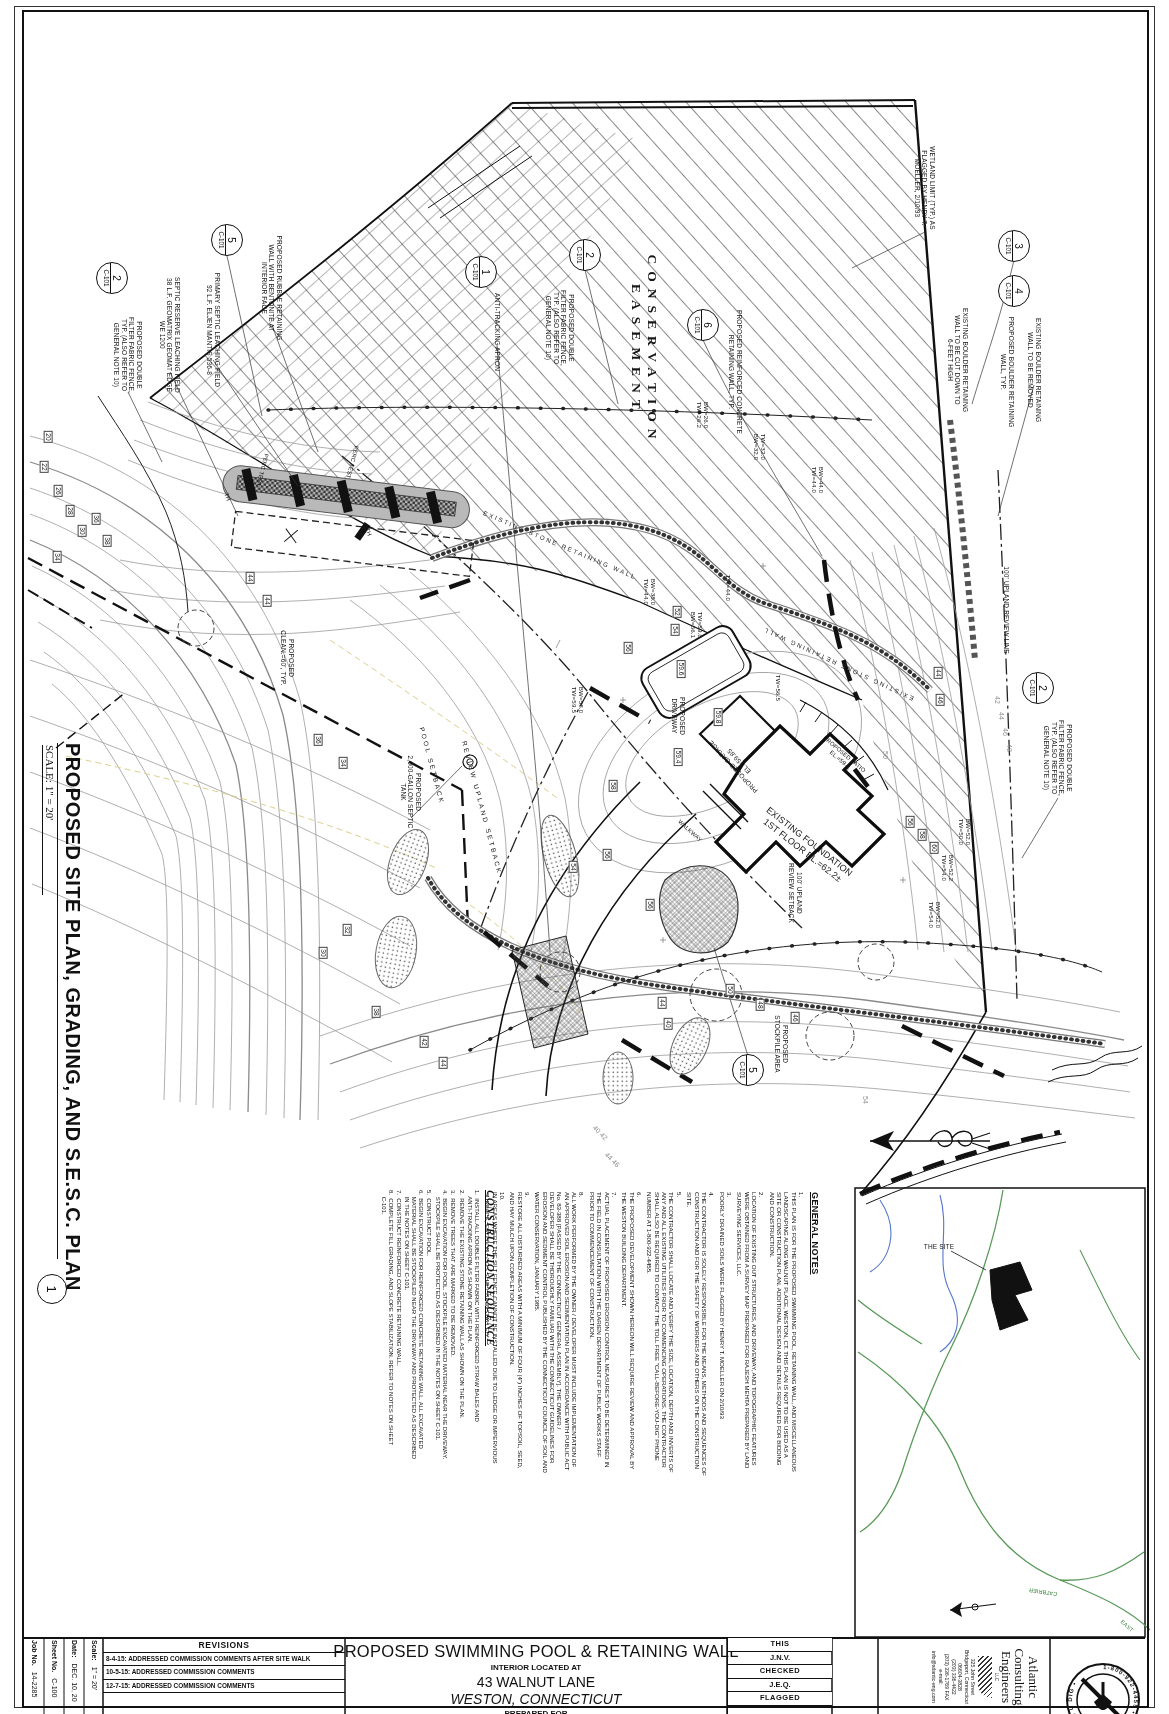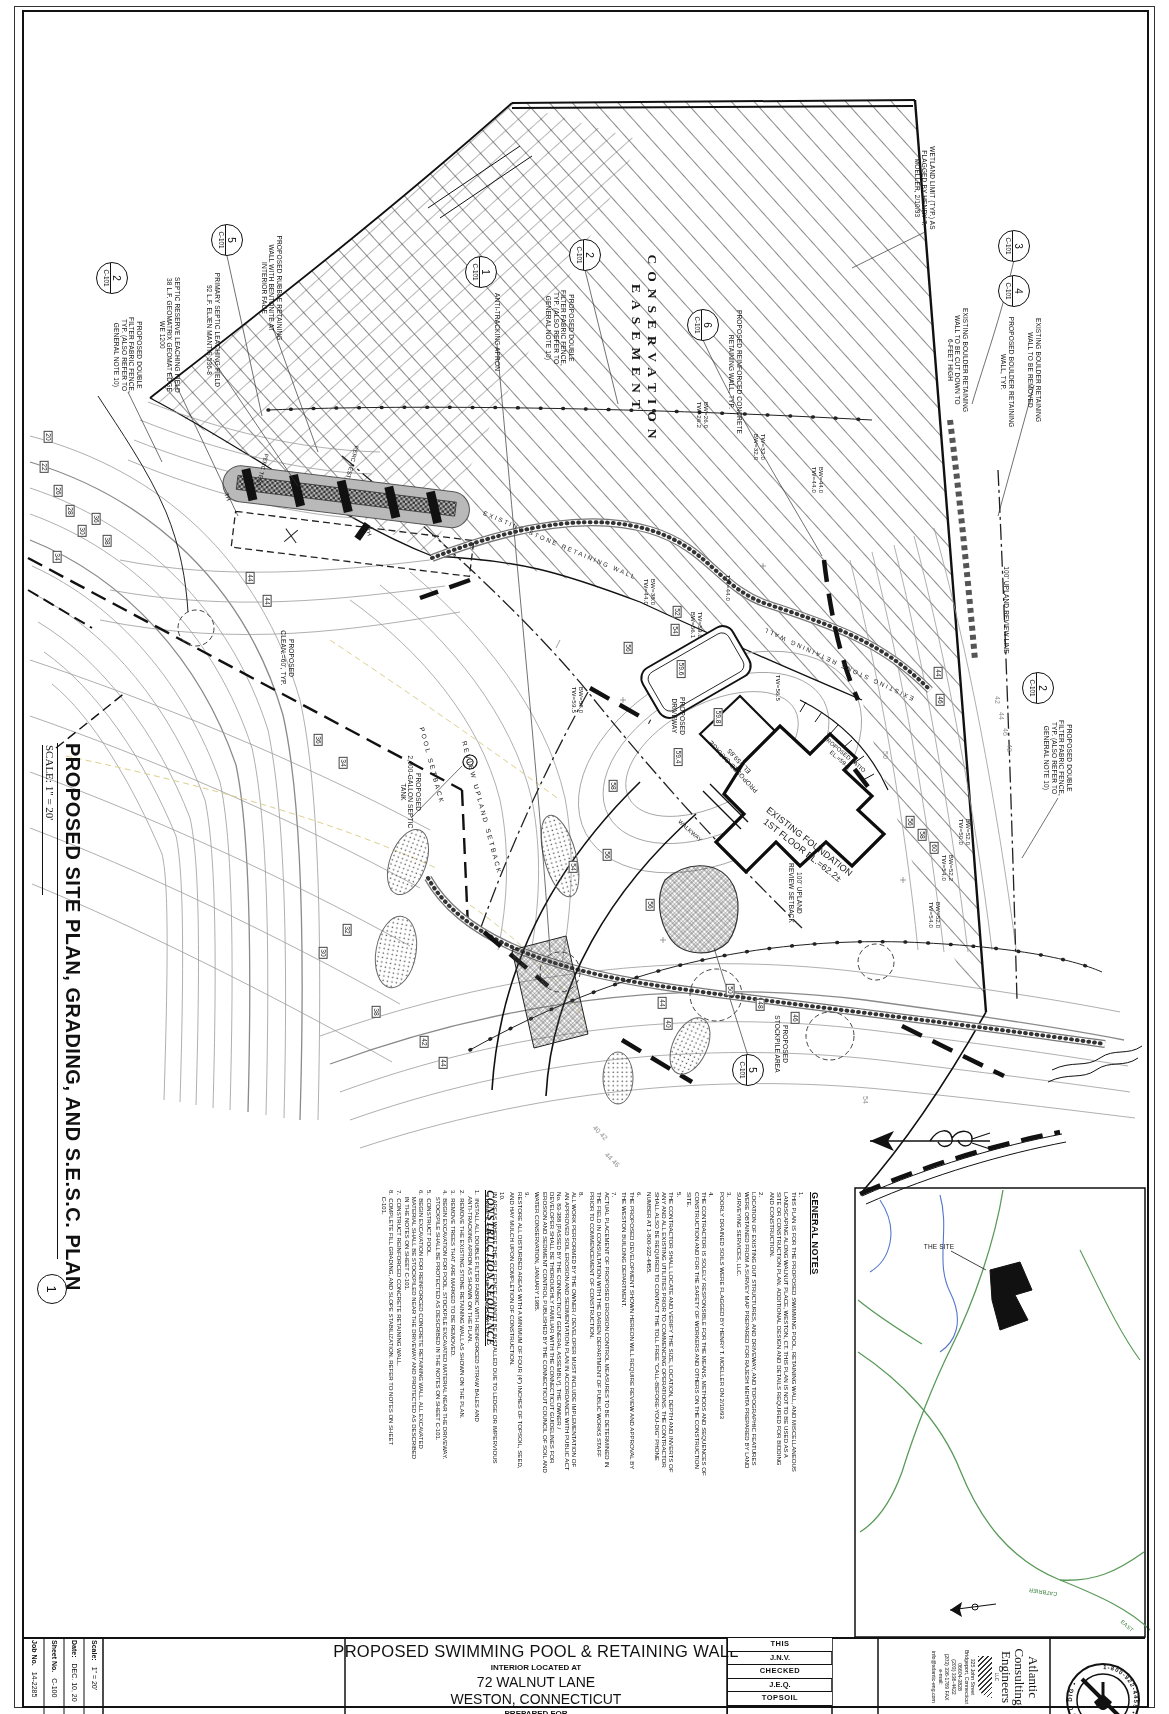--- a/index.html
+++ b/index.html
@@ -48,21 +48,21 @@
   #rev-box{position:absolute;left:103px;top:1638px;width:242px;height:76px;overflow:hidden;}
   .rev-title{height:14px;border-bottom:1.2px solid #111;text-align:center;font-weight:bold;font-size:8.5px;
              line-height:14px;letter-spacing:.5px;}
   .rev-row{height:12.4px;border-bottom:1px solid #111;font-size:6.4px;font-weight:bold;line-height:12.4px;
            padding-left:3px;white-space:nowrap;overflow:hidden;}
   #tb-center{position:absolute;left:345px;top:1640px;width:382px;height:74px;display:flex;
              flex-direction:column;align-items:center;justify-content:flex-start;}
   .tb-t1{font-size:16.5px;letter-spacing:.3px;margin-top:2px;white-space:nowrap;}
   .tb-t2{font-size:8px;font-weight:bold;margin-top:2px;}
   .tb-t3{font-size:14px;margin-top:2px;}
-  .tb-t4{font-size:14px;margin-top:1px;}
+  .tb-t4{font-size:14px;margin-top:1px;font-style:italic;}
   .tb-t5{font-size:8px;font-weight:bold;margin-top:2px;}
   #sign-box{position:absolute;left:727px;top:1638px;width:105px;height:76px;overflow:hidden;}
   .sign-row{height:12.6px;border-bottom:1px solid #111;border-left:1px solid #111;text-align:center;
             font-size:7.5px;line-height:12.6px;font-weight:bold;}
   .sign-row.lab{background:#fff;letter-spacing:.5px;}
   
   #firm{left:1040px;top:1642px;width:70px;height:140px;display:flex;flex-direction:column;align-items:center;}
   .firm-n{font-family:"Liberation Serif",serif;font-size:13px;line-height:1.05;}
   .firm-llc{font-size:4.5px;}
   .firm-sw{width:42px;height:14px;margin:2px 0;border-radius:0 0 40px 0;
@@ -565,36 +565,47 @@
       <div class="meta-col" style="position: absolute; left: 74px; top: 1676px; transform: translate(-50%, -50%) rotate(90deg); width: 72px;">
       <span class="m-lab">Date:</span>
       <span class="m-val">DEC. 10, 20</span>
     </div>
       <div class="meta-col" style="position: absolute; left: 94px; top: 1676px; transform: translate(-50%, -50%) rotate(90deg); width: 72px;">
       <span class="m-lab">Scale:</span>
       <span class="m-val">1" = 20'</span>
     </div>
     </div>
 
+  <div id="rev-box">
+    <div class="rev-title">REVISIONS</div>
+    <div>
+
+    <div class="rev-row">8-4-15: ADDRESSED COMMISSION COMMENTS AFTER SITE WALK</div>
+        <div class="rev-row">10-5-15: ADDRESSED COMMISSION COMMENTS</div>
+        <div class="rev-row">12-7-15: ADDRESSED COMMISSION COMMENTS</div>
+        <div class="rev-row"></div>
+        <div class="rev-row"></div>
+      </div>
+  </div>
 
   <div id="tb-center">
     <div class="tb-t1">PROPOSED SWIMMING POOL &amp; RETAINING WALL</div>
     <div class="tb-t2">INTERIOR LOCATED AT</div>
-    <div class="tb-t3">72 WALNUT LANE</div>
+    <div class="tb-t3">43 WALNUT LANE</div>
     <div class="tb-t4">WESTON,  CONNECTICUT</div>
     <div class="tb-t5">PREPARED FOR</div>
   </div>
 
   <div id="sign-box">
 
   <div class="sign-row lab">THIS</div>
       <div class="sign-row">J.N.V.</div>
       <div class="sign-row lab">CHECKED</div>
       <div class="sign-row">J.E.Q.</div>
-      <div class="sign-row lab">TOPSOIL</div>
+      <div class="sign-row lab">FLAGGED</div>
       <div class="sign-row"></div>
     </div>
 
   <div id="firm" class="rot90">
     <span class="firm-n">Atlantic</span>
     <span class="firm-n">Consulting</span>
     <span class="firm-n">Engineers</span>
     <span class="firm-llc">LLC</span>
     <span class="firm-sw"></span>
     <span class="firm-a">325 John Street</span>

